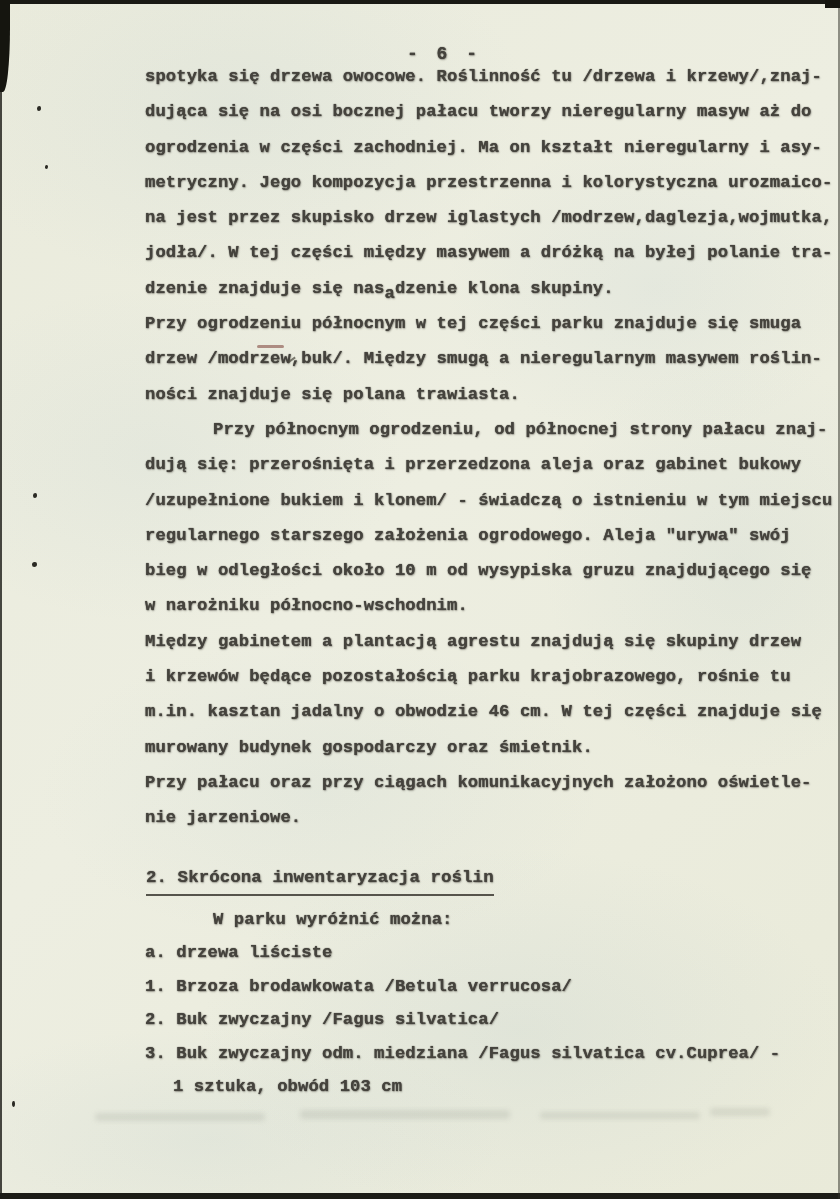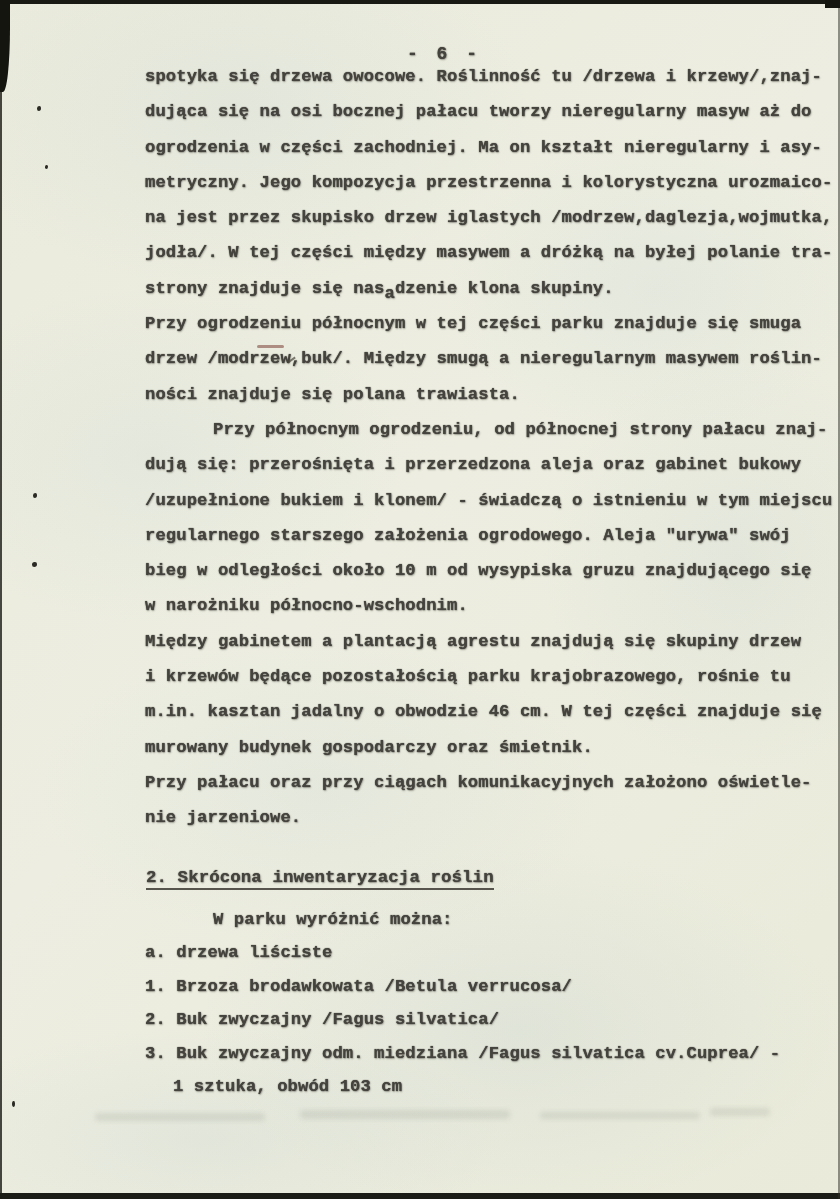--- a/index.html
+++ b/index.html
@@ -33,21 +33,21 @@
     position:absolute;left:145px;top:59px;width:700px;
     line-height:35.3px;font-size:17.2px;
   }
   .tline{white-space:pre;}
   .indent-tab{padding-left:68px;}
   .indent-sm{padding-left:28px;}
   .subchar{position:relative;top:5px;}
   .heading{
     position:absolute;left:146px;top:868px;
     font-size:17.4px;white-space:pre;
-    padding-bottom:1px;
+    padding-bottom:7px;
     border-bottom:2.6px solid rgba(60,58,50,.85);
   }
   .list-block{
     position:absolute;left:145px;top:903px;width:700px;
     line-height:33.4px;font-size:17.2px;
   }
   
   .edge-top{position:absolute;top:0;left:0;right:0;height:4px;background:#191914;}
   .edge-bottom{position:absolute;bottom:0;left:0;right:0;height:6px;background:#1c1c16;}
   .edge-left{position:absolute;top:0;bottom:0;left:0;width:2px;background:rgba(28,28,22,.8);}
@@ -76,21 +76,21 @@
 
   <div class="pagenum ink">- 6 -</div>
 
   <div class="body-text ink">
     <div class="tline">spotyka się drzewa owocowe. Roślinność tu /drzewa i krzewy/,znaj-</div>
     <div class="tline">dująca się na osi bocznej pałacu tworzy nieregularny masyw aż do</div>
     <div class="tline">ogrodzenia w części zachodniej. Ma on kształt nieregularny i asy-</div>
     <div class="tline">metryczny. Jego kompozycja przestrzenna i kolorystyczna urozmaico-</div>
     <div class="tline">na jest przez skupisko drzew iglastych /modrzew,daglezja,wojmutka,</div>
     <div class="tline">jodła/. W tej części między masywem a dróżką na byłej polanie tra-</div>
-    <div class="tline"><span>strony znajduje się nas</span><span class="subchar">a</span><span>dzenie klona skupiny.</span></div>
+    <div class="tline"><span>dzenie znajduje się nas</span><span class="subchar">a</span><span>dzenie klona skupiny.</span></div>
     <div class="tline">Przy ogrodzeniu północnym w tej części parku znajduje się smuga</div>
     <div class="tline">drzew /modrzew,buk/. Między smugą a nieregularnym masywem roślin-</div>
     <div class="tline">ności znajduje się polana trawiasta.</div>
     <div class="tline indent-tab">Przy północnym ogrodzeniu, od północnej strony pałacu znaj-</div>
     <div class="tline">dują się: przerośnięta i przerzedzona aleja oraz gabinet bukowy</div>
     <div class="tline">/uzupełnione bukiem i klonem/ - świadczą o istnieniu w tym miejscu</div>
     <div class="tline">regularnego starszego założenia ogrodowego. Aleja "urywa" swój</div>
     <div class="tline">bieg w odległości około 10 m od wysypiska gruzu znajdującego się</div>
     <div class="tline">w narożniku północno-wschodnim.</div>
     <div class="tline">Między gabinetem a plantacją agrestu znajdują się skupiny drzew</div>

